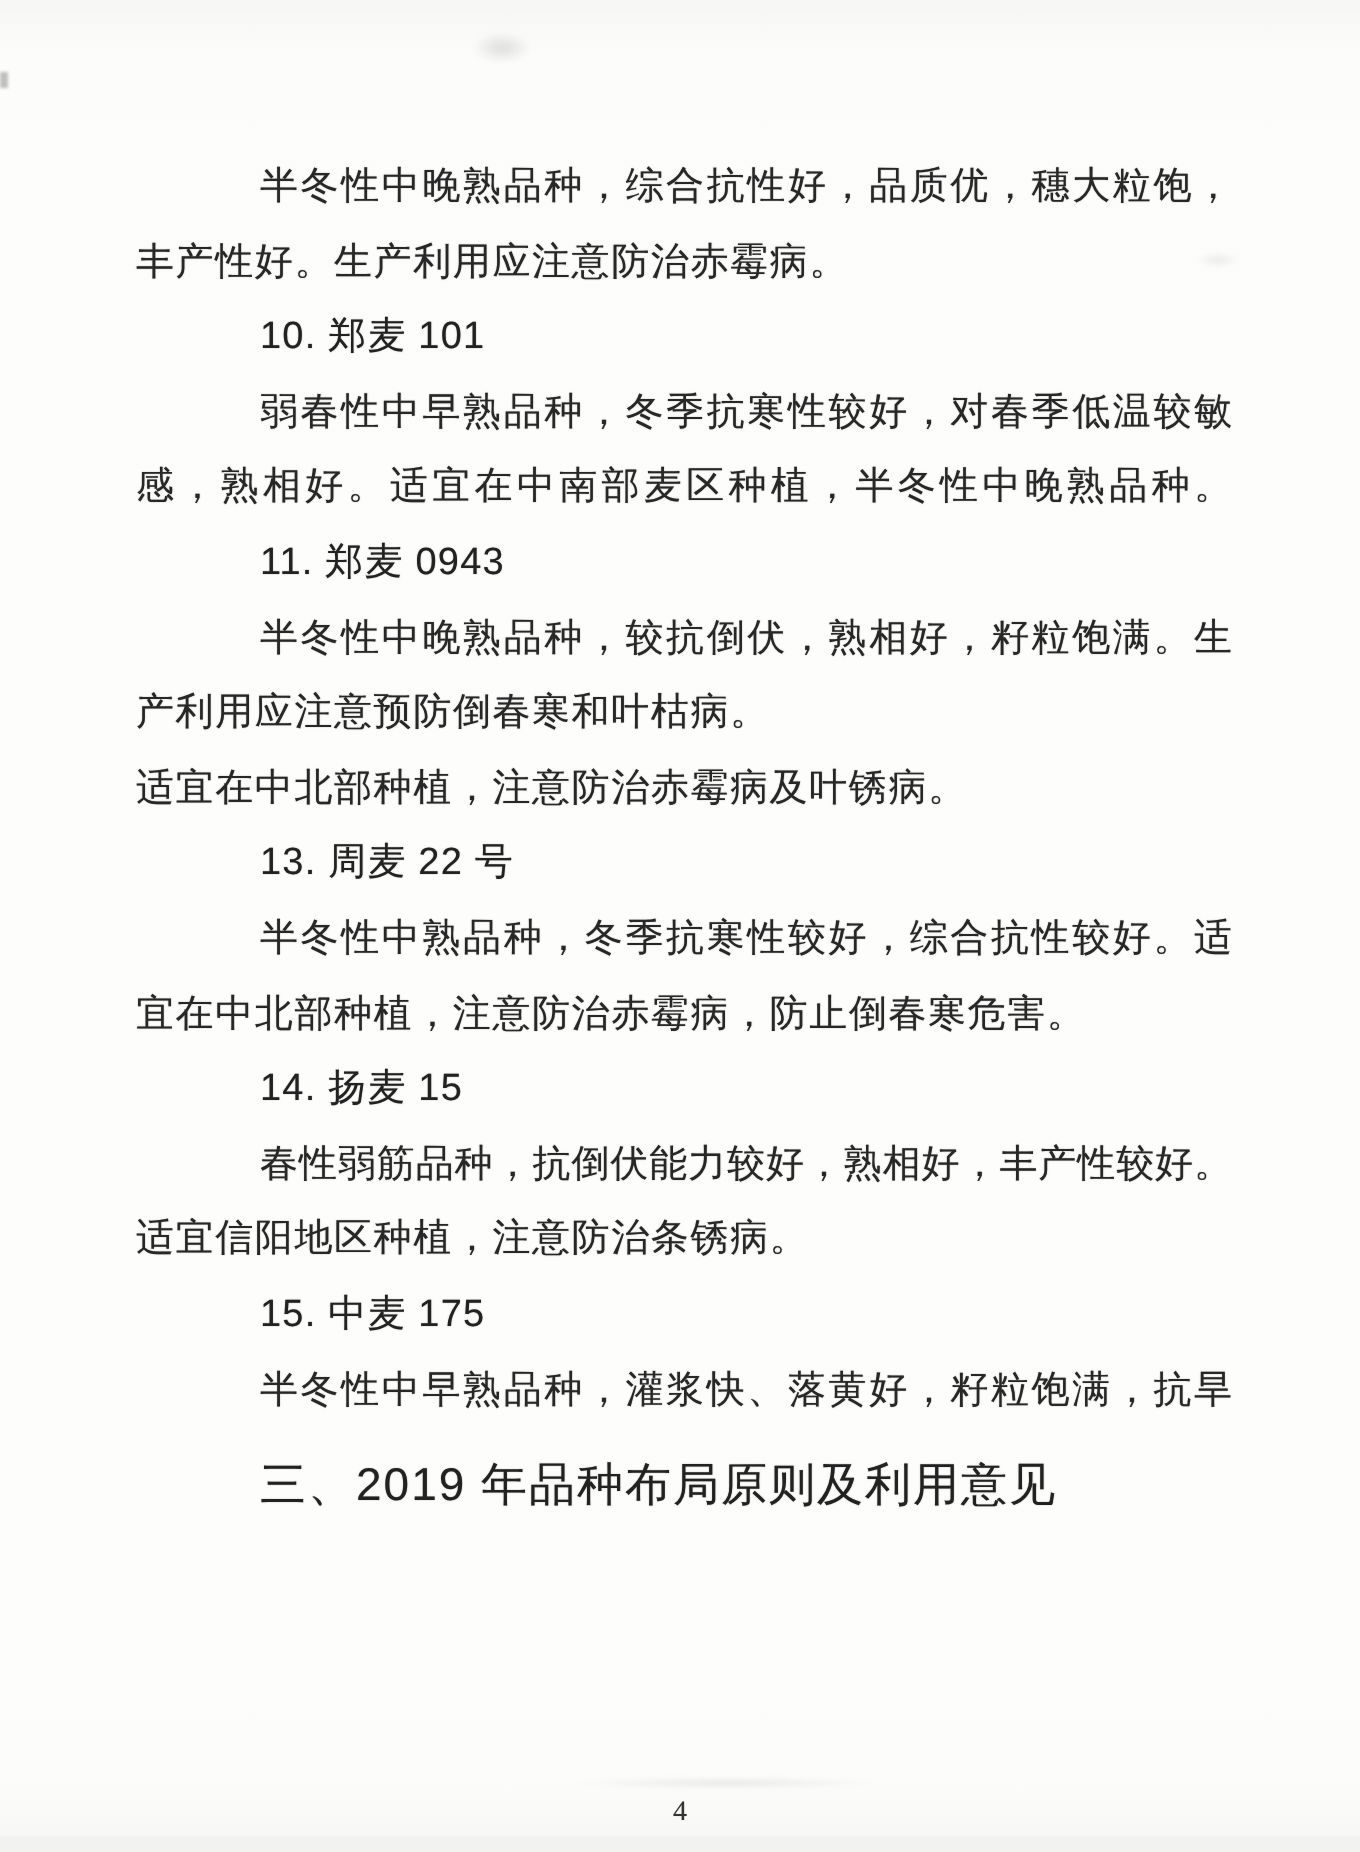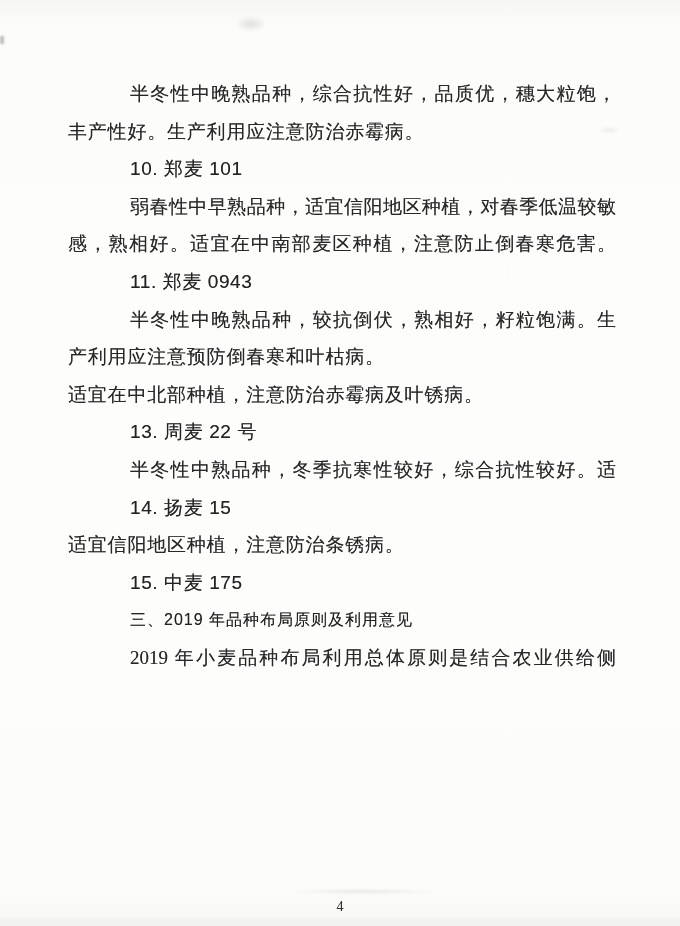--- a/index.html
+++ b/index.html
@@ -45,22 +45,23 @@
     overflow: hidden;
   }
   .line.head {
     font-family: "Liberation Sans", "DejaVu Sans", sans-serif;
     font-weight: normal;
     font-size: 19px;
     letter-spacing: 0.6px;
     color: #222;
   }
   .line.section {
-    font-size: 16px;
+    font-size: 23px;
     letter-spacing: 1px;
+    margin-top: 10px;
   }
   .pagenum {
     position: absolute;
     left: 0;
     top: 897px;
     width: 100%;
     height: 20px;
     line-height: 20px;
     text-align: center;
     font-size: 14px;
@@ -95,33 +96,35 @@
 </style>
 </head>
 <body>
 
 <div class="page">
 
   <div class="content">
     <div class="line in just">半冬性中晚熟品种，综合抗性好，品质优，穗大粒饱，</div>
     <div class="line">丰产性好。生产利用应注意防治赤霉病。</div>
     <div class="line in head">10. 郑麦 101</div>
-    <div class="line in just">弱春性中早熟品种，适宜信阳地区种植，对春季低温较敏</div>
-    <div class="line just">感，熟相好。适宜在中南部麦区种植，注意防止倒春寒危害。</div>
+    <div class="line in just">弱春性中早熟品种，冬季抗寒性较好，对春季低温较敏</div>
+    <div class="line just">感，熟相好。适宜在中南部麦区种植，半冬性中晚熟品种。</div>
     <div class="line in head">11. 郑麦 0943</div>
     <div class="line in just">半冬性中晚熟品种，较抗倒伏，熟相好，籽粒饱满。生</div>
     <div class="line">产利用应注意预防倒春寒和叶枯病。</div>
     <div class="line">适宜在中北部种植，注意防治赤霉病及叶锈病。</div>
     <div class="line in head">13. 周麦 22 号</div>
     <div class="line in just">半冬性中熟品种，冬季抗寒性较好，综合抗性较好。适</div>
+    <div class="line">宜在中北部种植，注意防治赤霉病，防止倒春寒危害。</div>
     <div class="line in head">14. 扬麦 15</div>
+    <div class="line in just">春性弱筋品种，抗倒伏能力较好，熟相好，丰产性较好。</div>
     <div class="line">适宜信阳地区种植，注意防治条锈病。</div>
     <div class="line in head">15. 中麦 175</div>
+    <div class="line in just">半冬性中早熟品种，灌浆快、落黄好，籽粒饱满，抗旱</div>
     <div class="line in head section">三、2019 年品种布局原则及利用意见</div>
-    <div class="line in just">2019 年小麦品种布局利用总体原则是结合农业供给侧</div>
   </div>
 
   <div class="pagenum">4</div>
 
   <div class="smudge s1"></div>
   <div class="smudge s2"></div>
   <div class="smudge s3"></div>
   <div class="smudge s4"></div>
 
 </div>

